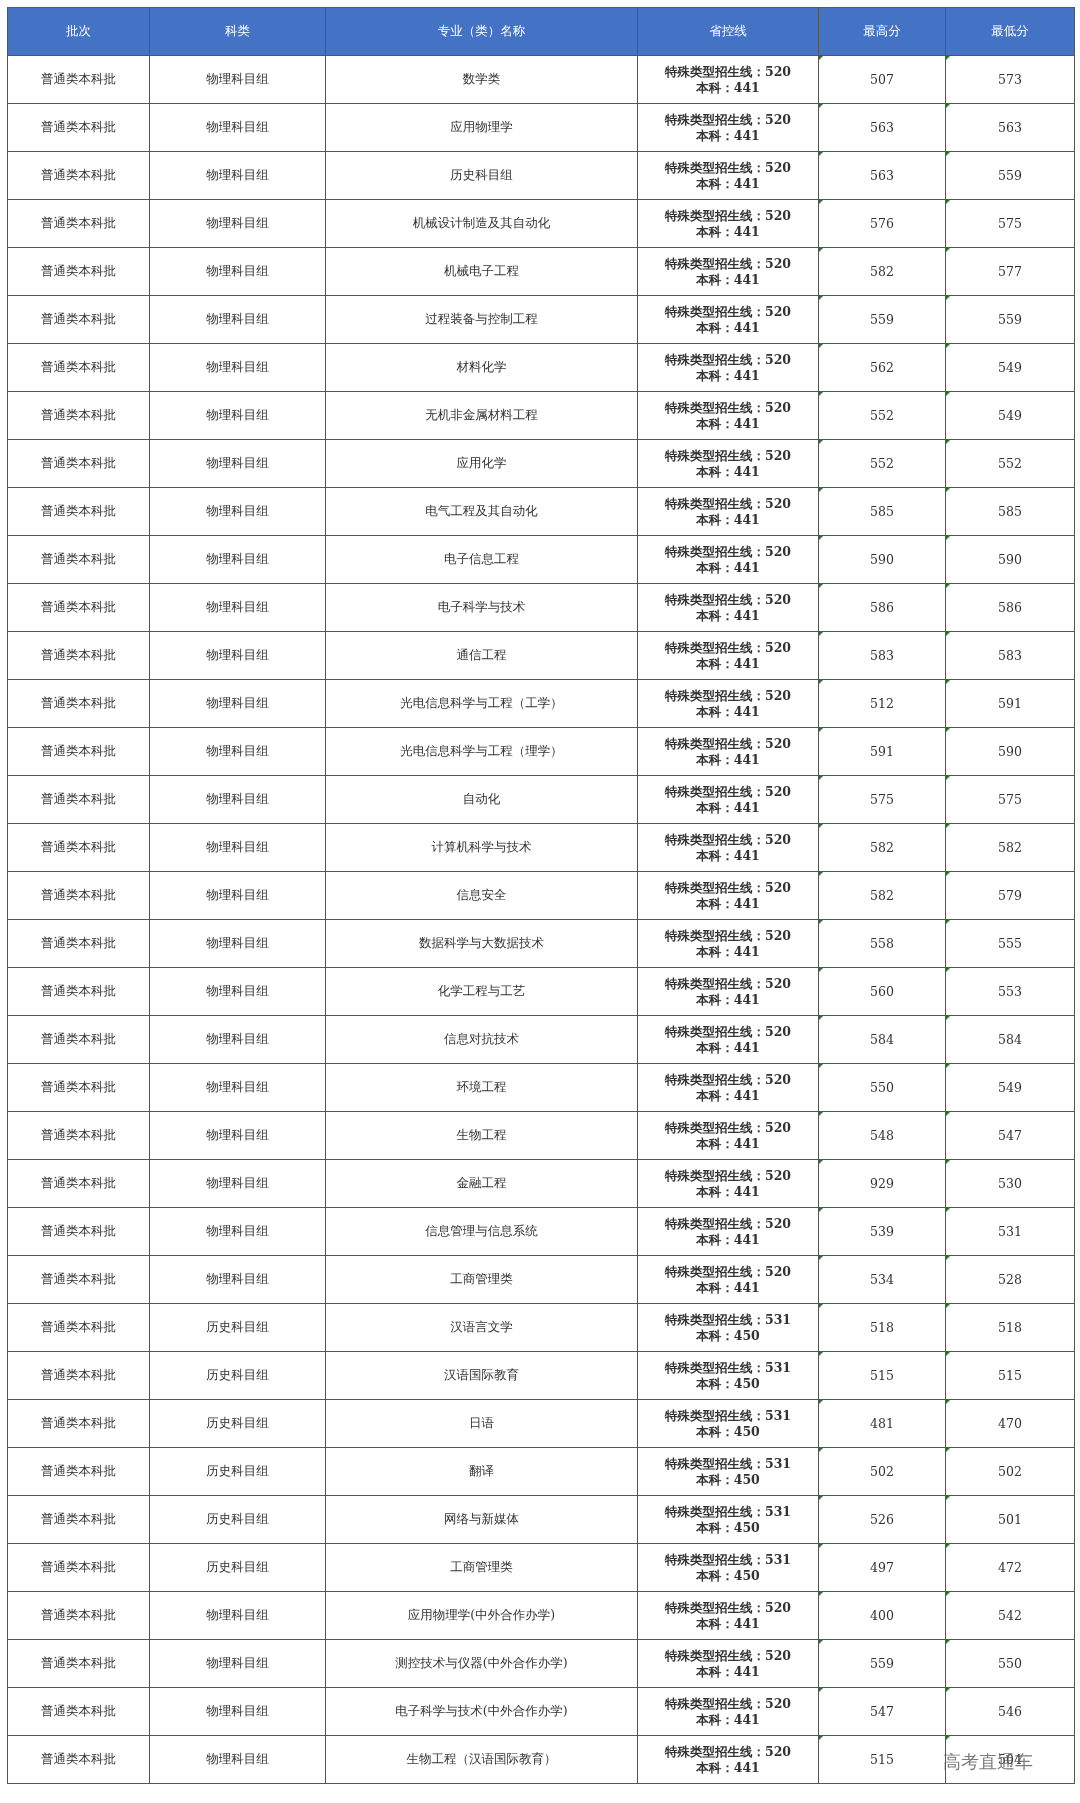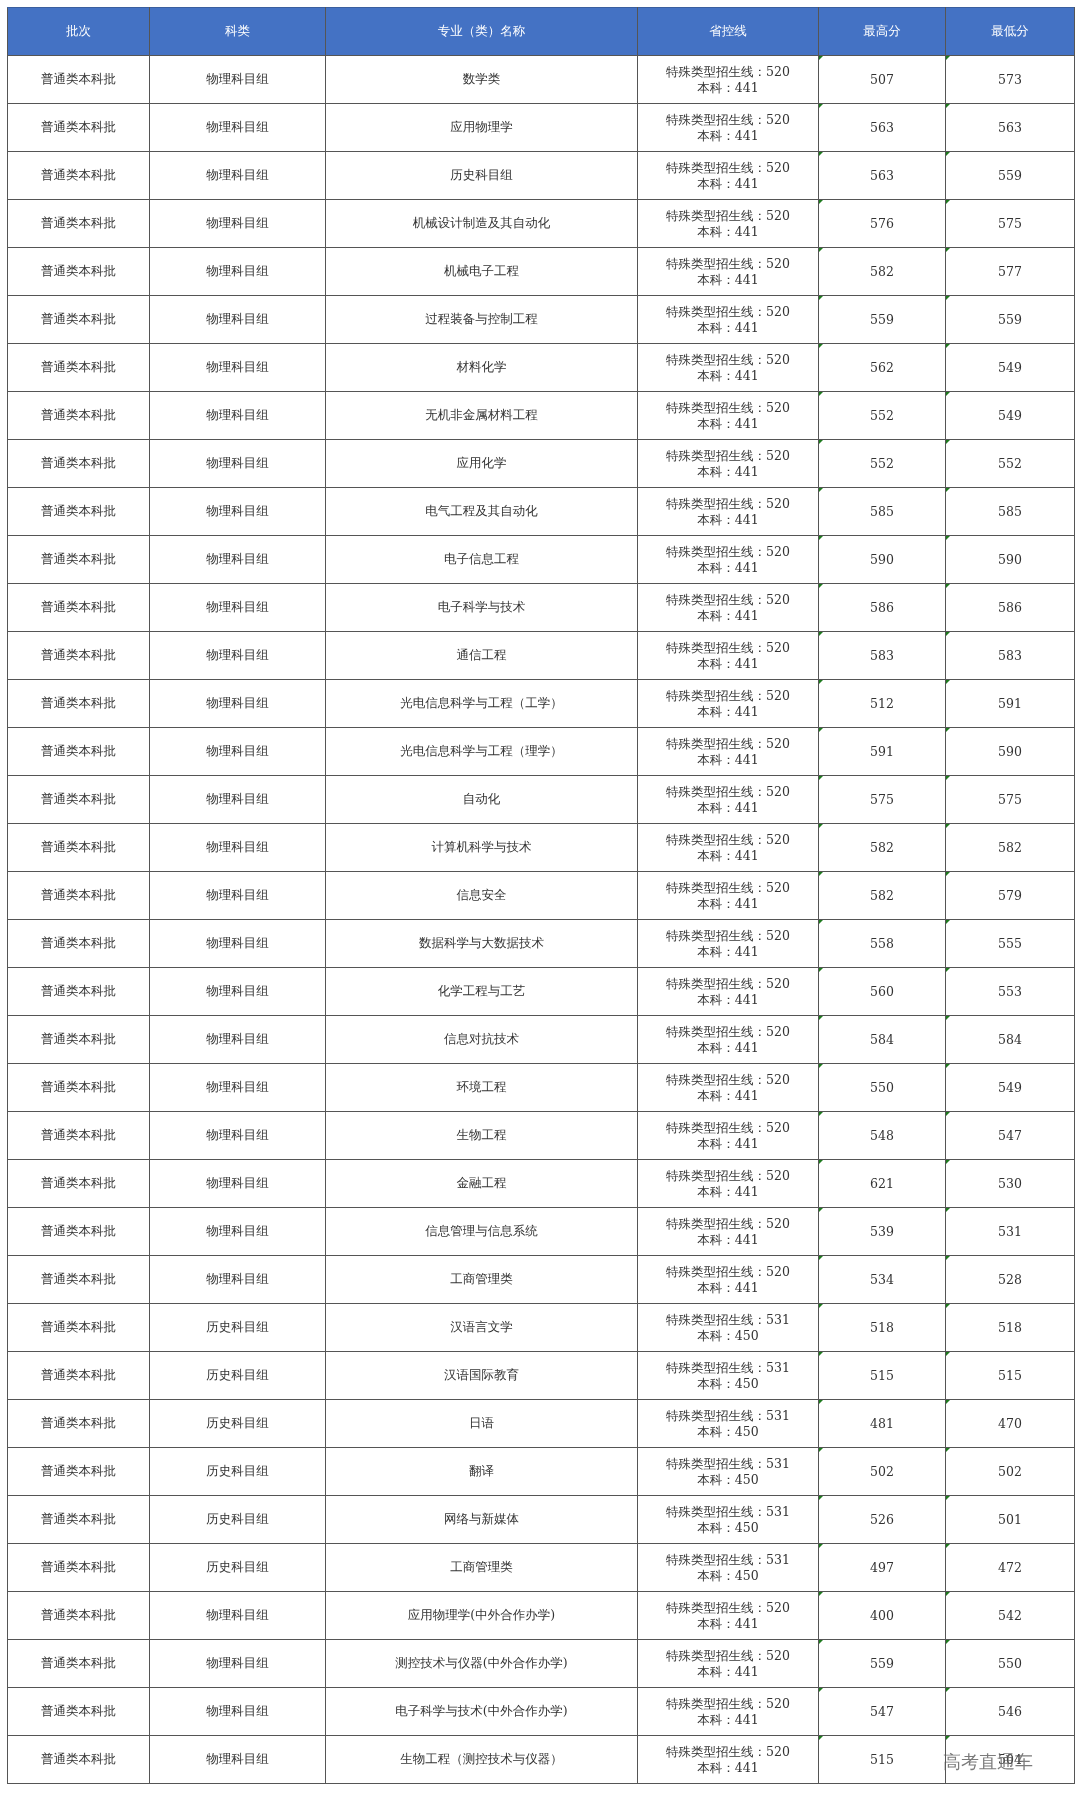--- a/index.html
+++ b/index.html
@@ -4,21 +4,21 @@
 <style>
   html, body { margin: 0; padding: 0; background: #ffffff; }
   body { width: 1080px; height: 1803px; position: relative; overflow: hidden;
          font-family: "DejaVu Serif", "Liberation Serif", serif; color: #333333; }
   table.scores { position: absolute; left: 7px; top: 7px; width: 1067px;
          border-collapse: collapse; table-layout: fixed; }
   table.scores th, table.scores td { border: 1px solid #555555; padding: 0; font-size: 12.5px; }
   table.scores th { background: #4472C4; color: #ffffff; font-weight: normal; height: 47px;
          text-align: center; vertical-align: middle; border-color: #3a5f9f #555 #555 #555; }
   table.scores td { height: 47px; text-align: center; vertical-align: middle; background: #ffffff; }
-  td.ctrl { text-align: left; padding-left: 3px; line-height: 16px; }
+  td.ctrl { text-align: left; padding-left: 3px; line-height: 16px; font-weight: bold; }
   td.num { position: relative; }
   td.num::before { content: ""; position: absolute; left: 0; top: 0; width: 0; height: 0;
          border-top: 4px solid #1e7a1e; border-right: 4px solid transparent; }
   .ctrl-line { display: block; white-space: nowrap; }
   .watermark { position: absolute; left: 943px; top: 1750px; font-size: 18px;
          color: rgba(90,90,90,0.8); font-family: "DejaVu Sans", "Liberation Sans", sans-serif;
          letter-spacing: 0px; pointer-events: none; }
 </style>
 </head>
 <body>
@@ -297,21 +297,21 @@
         <td class="num">547</td>
       </tr>
       <tr>
         <td>普通类本科批</td>
         <td>物理科目组</td>
         <td>金融工程</td>
         <td class="ctrl">
           <span class="ctrl-line">特殊类型招生线：520</span>
           <span class="ctrl-line">本科：441</span>
         </td>
-        <td class="num">621</td>
+        <td class="num">929</td>
         <td class="num">530</td>
       </tr>
       <tr>
         <td>普通类本科批</td>
         <td>物理科目组</td>
         <td>信息管理与信息系统</td>
         <td class="ctrl">
           <span class="ctrl-line">特殊类型招生线：520</span>
           <span class="ctrl-line">本科：441</span>
         </td>
@@ -424,21 +424,21 @@
         <td class="ctrl">
           <span class="ctrl-line">特殊类型招生线：520</span>
           <span class="ctrl-line">本科：441</span>
         </td>
         <td class="num">547</td>
         <td class="num">546</td>
       </tr>
       <tr>
         <td>普通类本科批</td>
         <td>物理科目组</td>
-        <td>生物工程（测控技术与仪器）</td>
+        <td>生物工程（汉语国际教育）</td>
         <td class="ctrl">
           <span class="ctrl-line">特殊类型招生线：520</span>
           <span class="ctrl-line">本科：441</span>
         </td>
         <td class="num">515</td>
         <td class="num">504</td>
       </tr>
     </tbody>
 </table>
 

